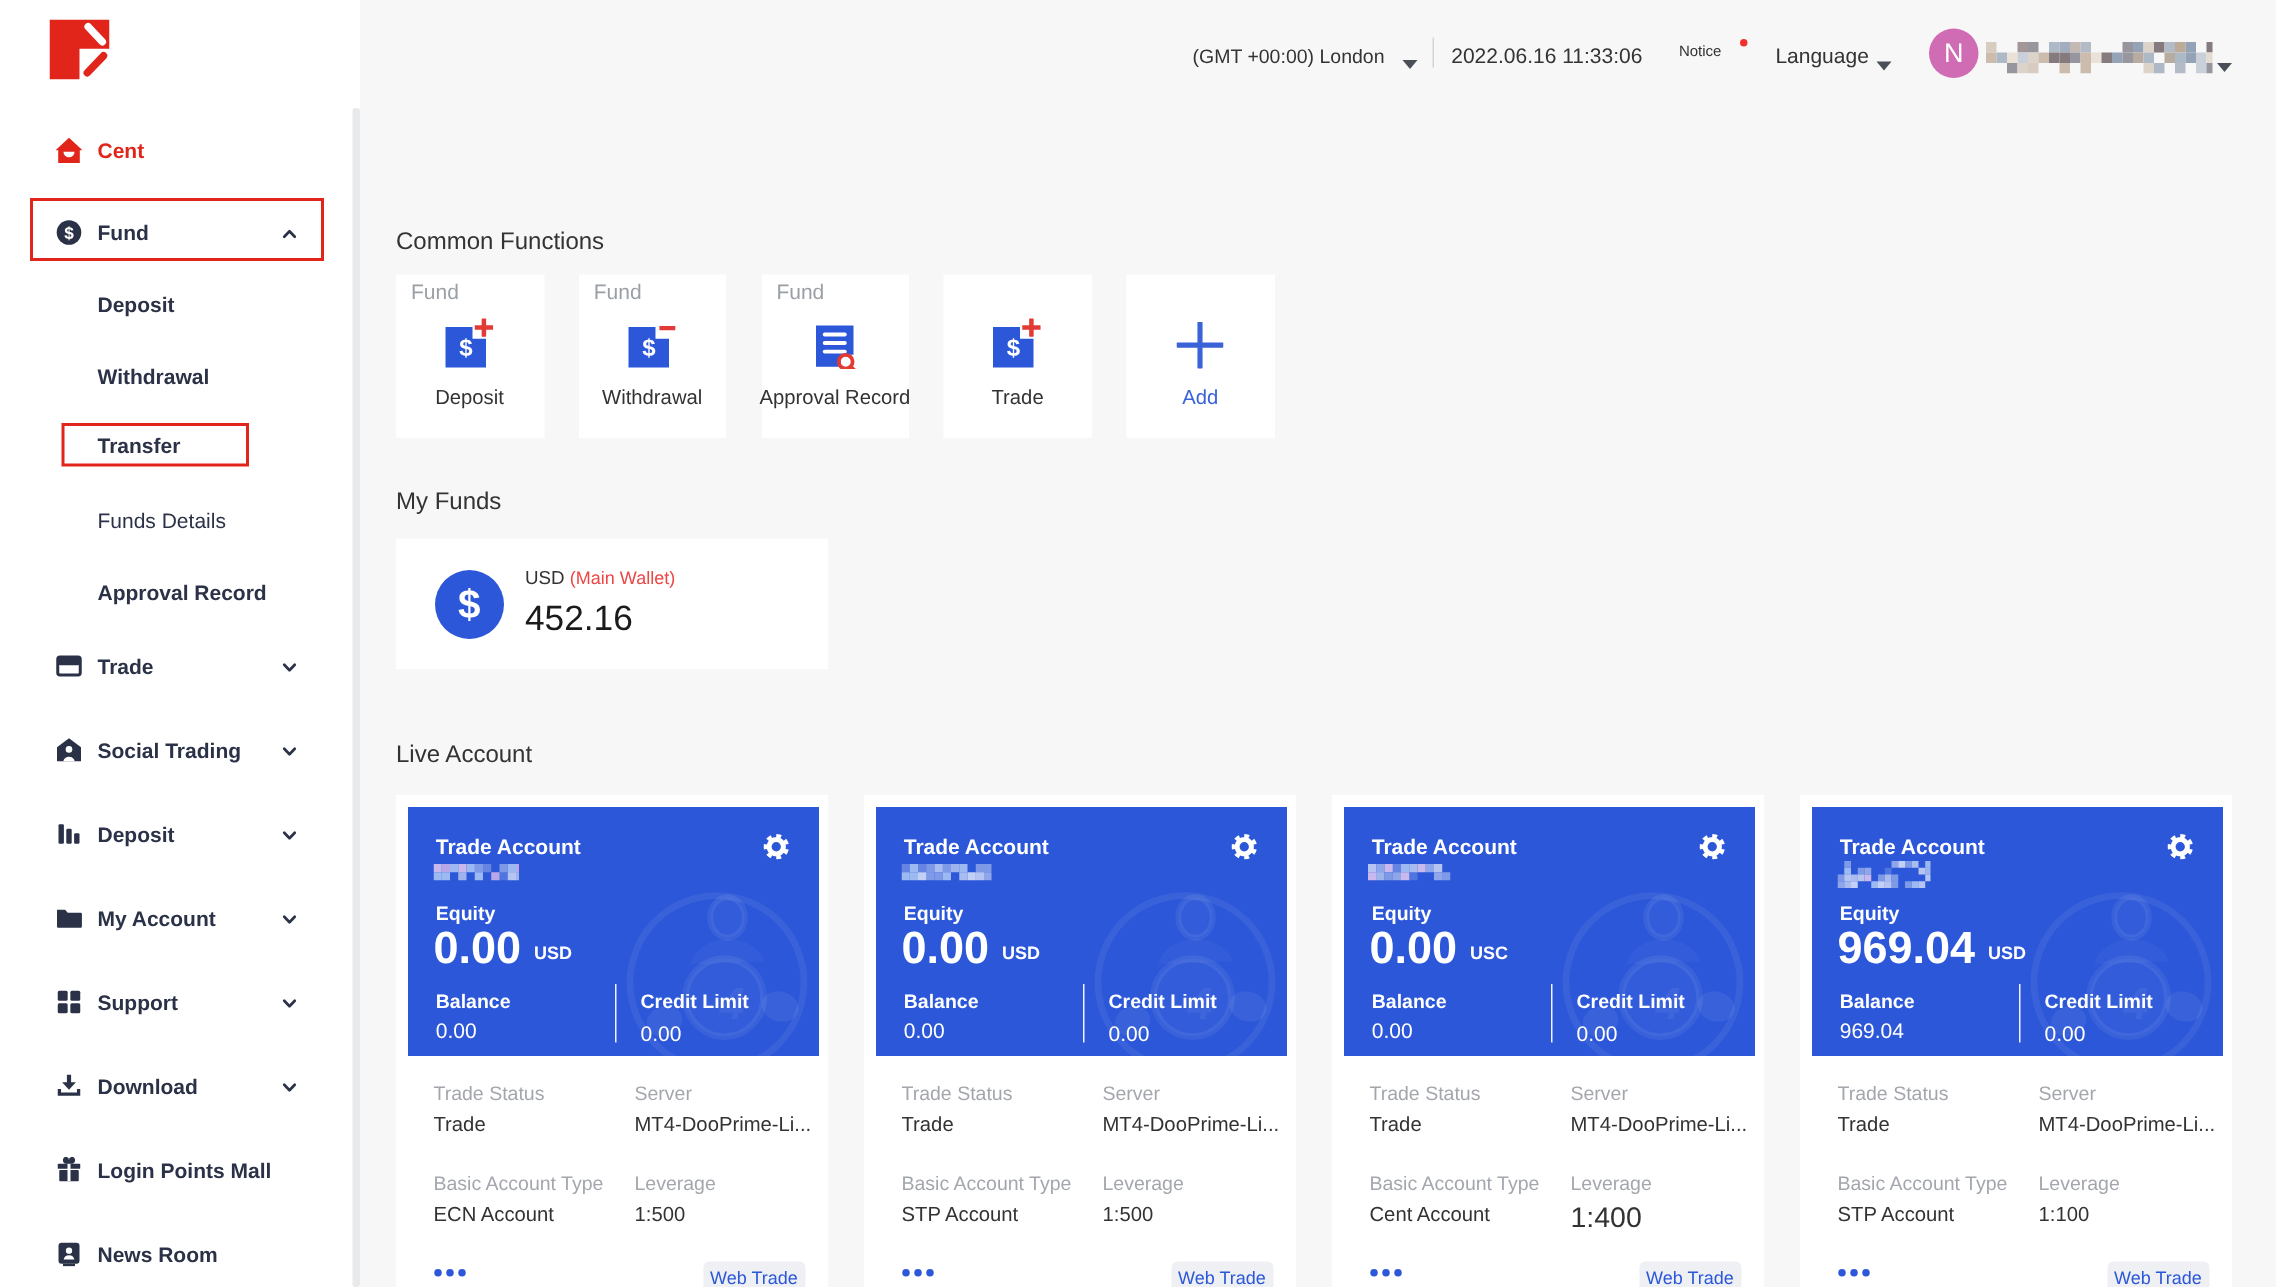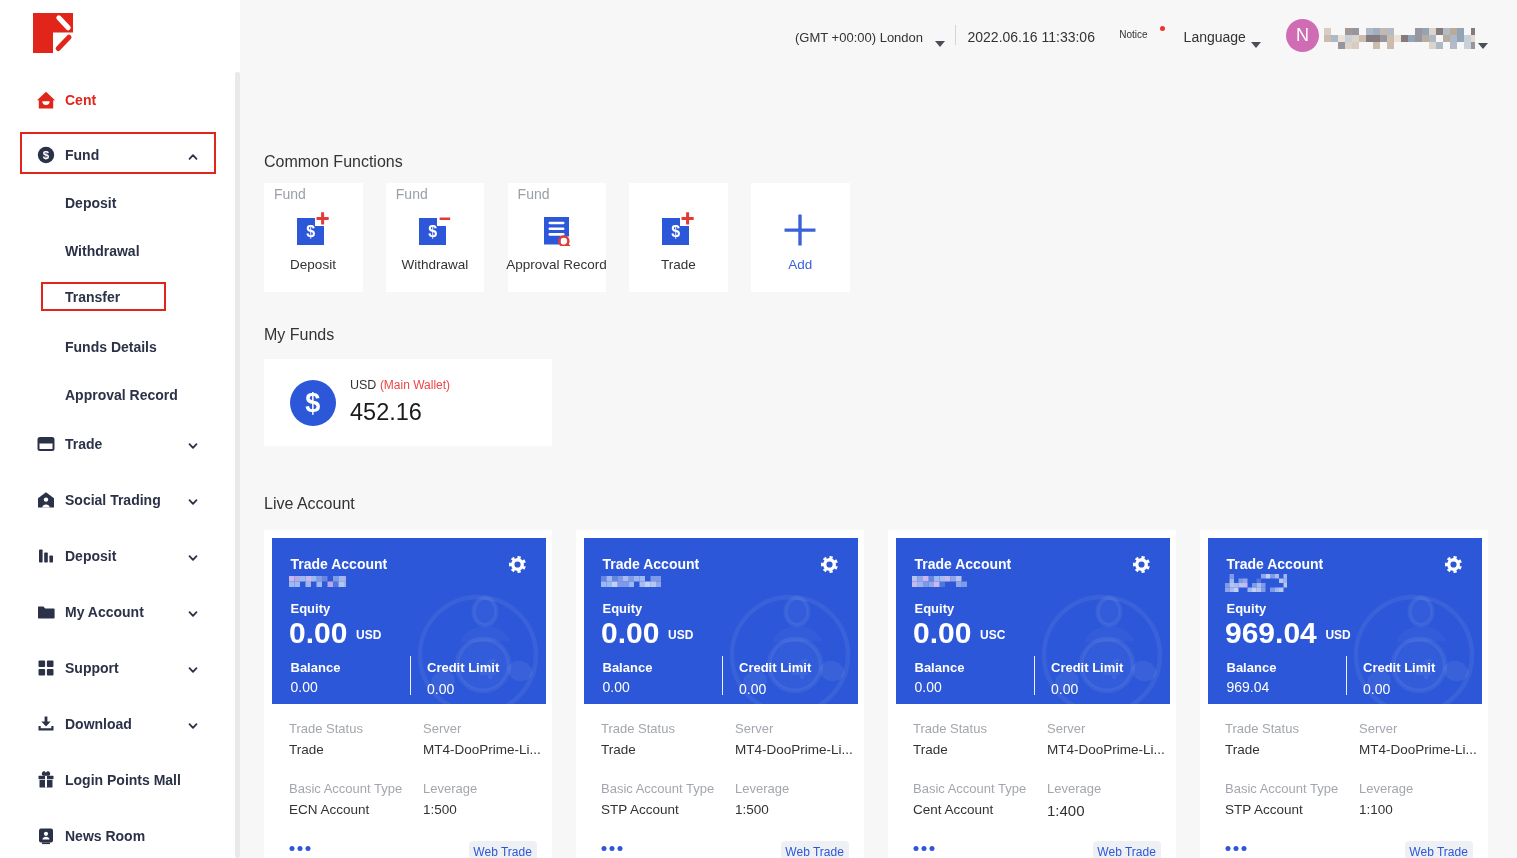--- a/index.html
+++ b/index.html
@@ -22,21 +22,21 @@
         <circle cx="9" cy="9" r="8.2" fill="#2b3247"></circle>
 <text x="9" y="13.2" font-family="Liberation Sans" font-size="11.5" font-weight="bold" fill="#fff" text-anchor="middle">$</text>
       </svg></span>
     <span style="position:absolute;left:65px;top:145px;line-height:20px;font-size:14px;font-weight:bold;color:#2b3247;white-space:nowrap">Fund</span>
     <span style="position:absolute;left:187px;top:149px"><svg width="12" height="12" viewBox="0 0 12 12">
         <path d="M2.5 7.8 L6 4.2 L9.5 7.8" fill="none" stroke="#2b3247" stroke-width="1.8" stroke-linecap="round" stroke-linejoin="round"></path>
       </svg></span>
     <span style="position:absolute;left:65px;top:193px;line-height:20px;font-size:14px;font-weight:bold;color:#2b3247;white-space:nowrap">Deposit</span>
     <span style="position:absolute;left:65px;top:241px;line-height:20px;font-size:14px;font-weight:bold;color:#2b3247;white-space:nowrap">Withdrawal</span>
     <span style="position:absolute;left:65px;top:287px;line-height:20px;font-size:14px;font-weight:bold;color:#2b3247;white-space:nowrap">Transfer</span>
-    <span style="position:absolute;left:65px;top:337px;line-height:20px;font-size:14px;font-weight:bold;color:#2b3247;white-space:nowrap">Funds Details</span>
+    <span style="position:absolute;left:65px;top:337px;line-height:20px;font-size:14px;font-weight:normal;color:#2b3247;white-space:nowrap">Funds Details</span>
     <span style="position:absolute;left:65px;top:385px;line-height:20px;font-size:14px;font-weight:bold;color:#2b3247;white-space:nowrap">Approval Record</span>
     <span style="position:absolute;left:37px;top:435px;width:18px;height:18px"><svg width="18" height="18" viewBox="0 0 18 18" style="">
         <rect x="1.5" y="3" width="15" height="12" rx="1.5" fill="none" stroke="#2b3247" stroke-width="2"></rect>
 <rect x="1.5" y="3" width="15" height="5.5" rx="1.5" fill="#2b3247"></rect>
       </svg></span>
     <span style="position:absolute;left:65px;top:434px;line-height:20px;font-size:14px;font-weight:bold;color:#2b3247;white-space:nowrap">Trade</span>
     <span style="position:absolute;left:187px;top:438px"><svg width="12" height="12" viewBox="0 0 12 12">
         <path d="M2.5 4.2 L6 7.8 L9.5 4.2" fill="none" stroke="#2b3247" stroke-width="1.8" stroke-linecap="round" stroke-linejoin="round"></path>
       </svg></span>
     <span style="position:absolute;left:37px;top:491px;width:18px;height:18px"><svg width="18" height="18" viewBox="0 0 18 18" style="">
@@ -381,21 +381,21 @@
   <div style="position:absolute;left:155px;top:122px;font-size:13px;font-weight:bold;color:#fff">Credit Limit</div>
   <div style="position:absolute;left:155px;top:143px;font-size:14px;color:#fff">0.00</div>
  </div>
  <div style="position:absolute;left:25px;top:191px;font-size:13px;color:#a3a7ad">Trade Status</div>
  <div style="position:absolute;left:25px;top:212px;font-size:13.5px;color:#333">Trade</div>
  <div style="position:absolute;left:159px;top:191px;font-size:13px;color:#a3a7ad">Server</div>
  <div style="position:absolute;left:159px;top:212px;font-size:13.5px;color:#333;white-space:nowrap">MT4-DooPrime-Li...</div>
  <div style="position:absolute;left:25px;top:251px;font-size:13px;color:#a3a7ad">Basic Account Type</div>
  <div style="position:absolute;left:25px;top:272px;font-size:13.5px;color:#333">Cent Account</div>
  <div style="position:absolute;left:159px;top:251px;font-size:13px;color:#a3a7ad">Leverage</div>
- <div style="position:absolute;left:159px;top:272px;font-size:15px;color:#333">1:400</div>
+ <div style="position:absolute;left:159px;top:272px;font-size:19px;color:#333">1:400</div>
  <svg width="24" height="7" style="position:absolute;left:25px;top:314.5px">
         <circle cx="3" cy="3.5" r="2.5" fill="#2b57d8"></circle>
         <circle cx="11" cy="3.5" r="2.5" fill="#2b57d8"></circle>
         <circle cx="19" cy="3.5" r="2.5" fill="#2b57d8"></circle>
       </svg>
  <div style="position:absolute;left:204.6px;top:310.7px;width:68px;height:28px;background:#eef0f3;border-radius:4px;text-align:center;line-height:22px;font-size:12px;color:#2b57d8;white-space:nowrap">Web Trade</div>
 </div>
     <div style="position:absolute;left:1200px;top:530px;width:288px;height:340px;background:#fff;overflow:hidden">
  <div style="position:absolute;left:8px;top:8px;width:273.6px;height:166px;background:#2b57d8;overflow:hidden">
   <svg width="130" height="150" viewBox="0 0 130 150" style="position:absolute;left:146px;top:53px;overflow:visible">

